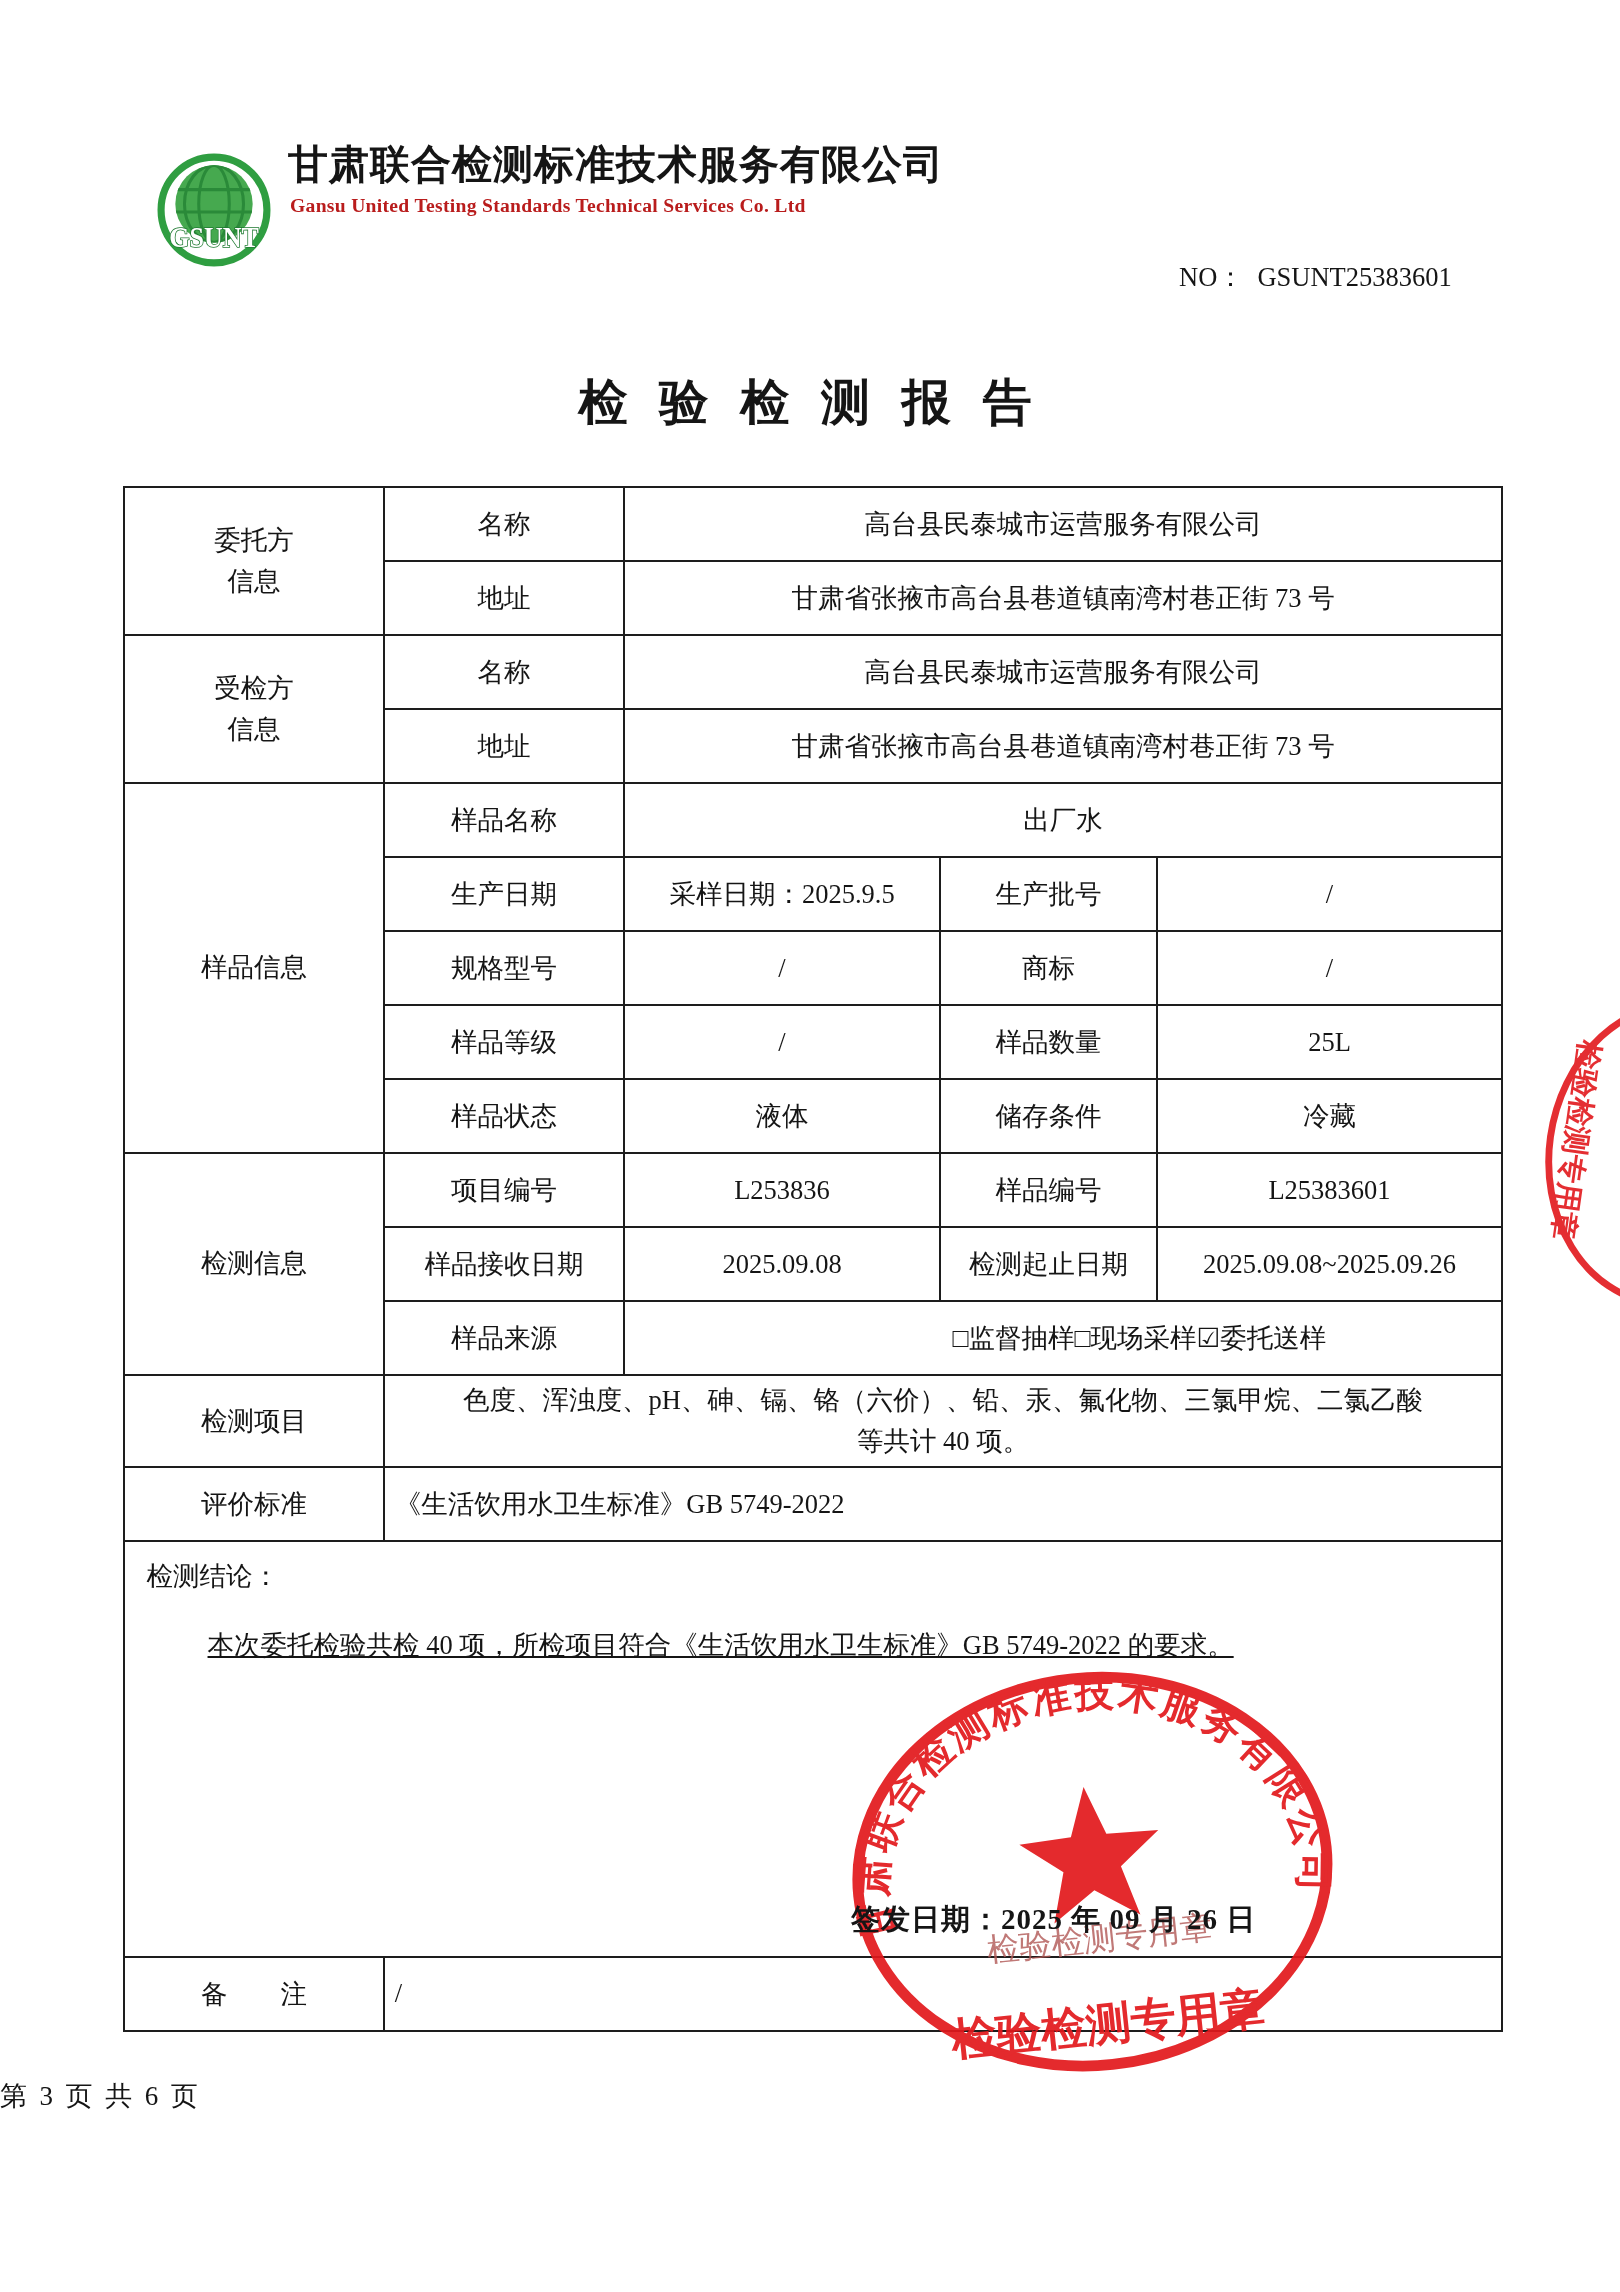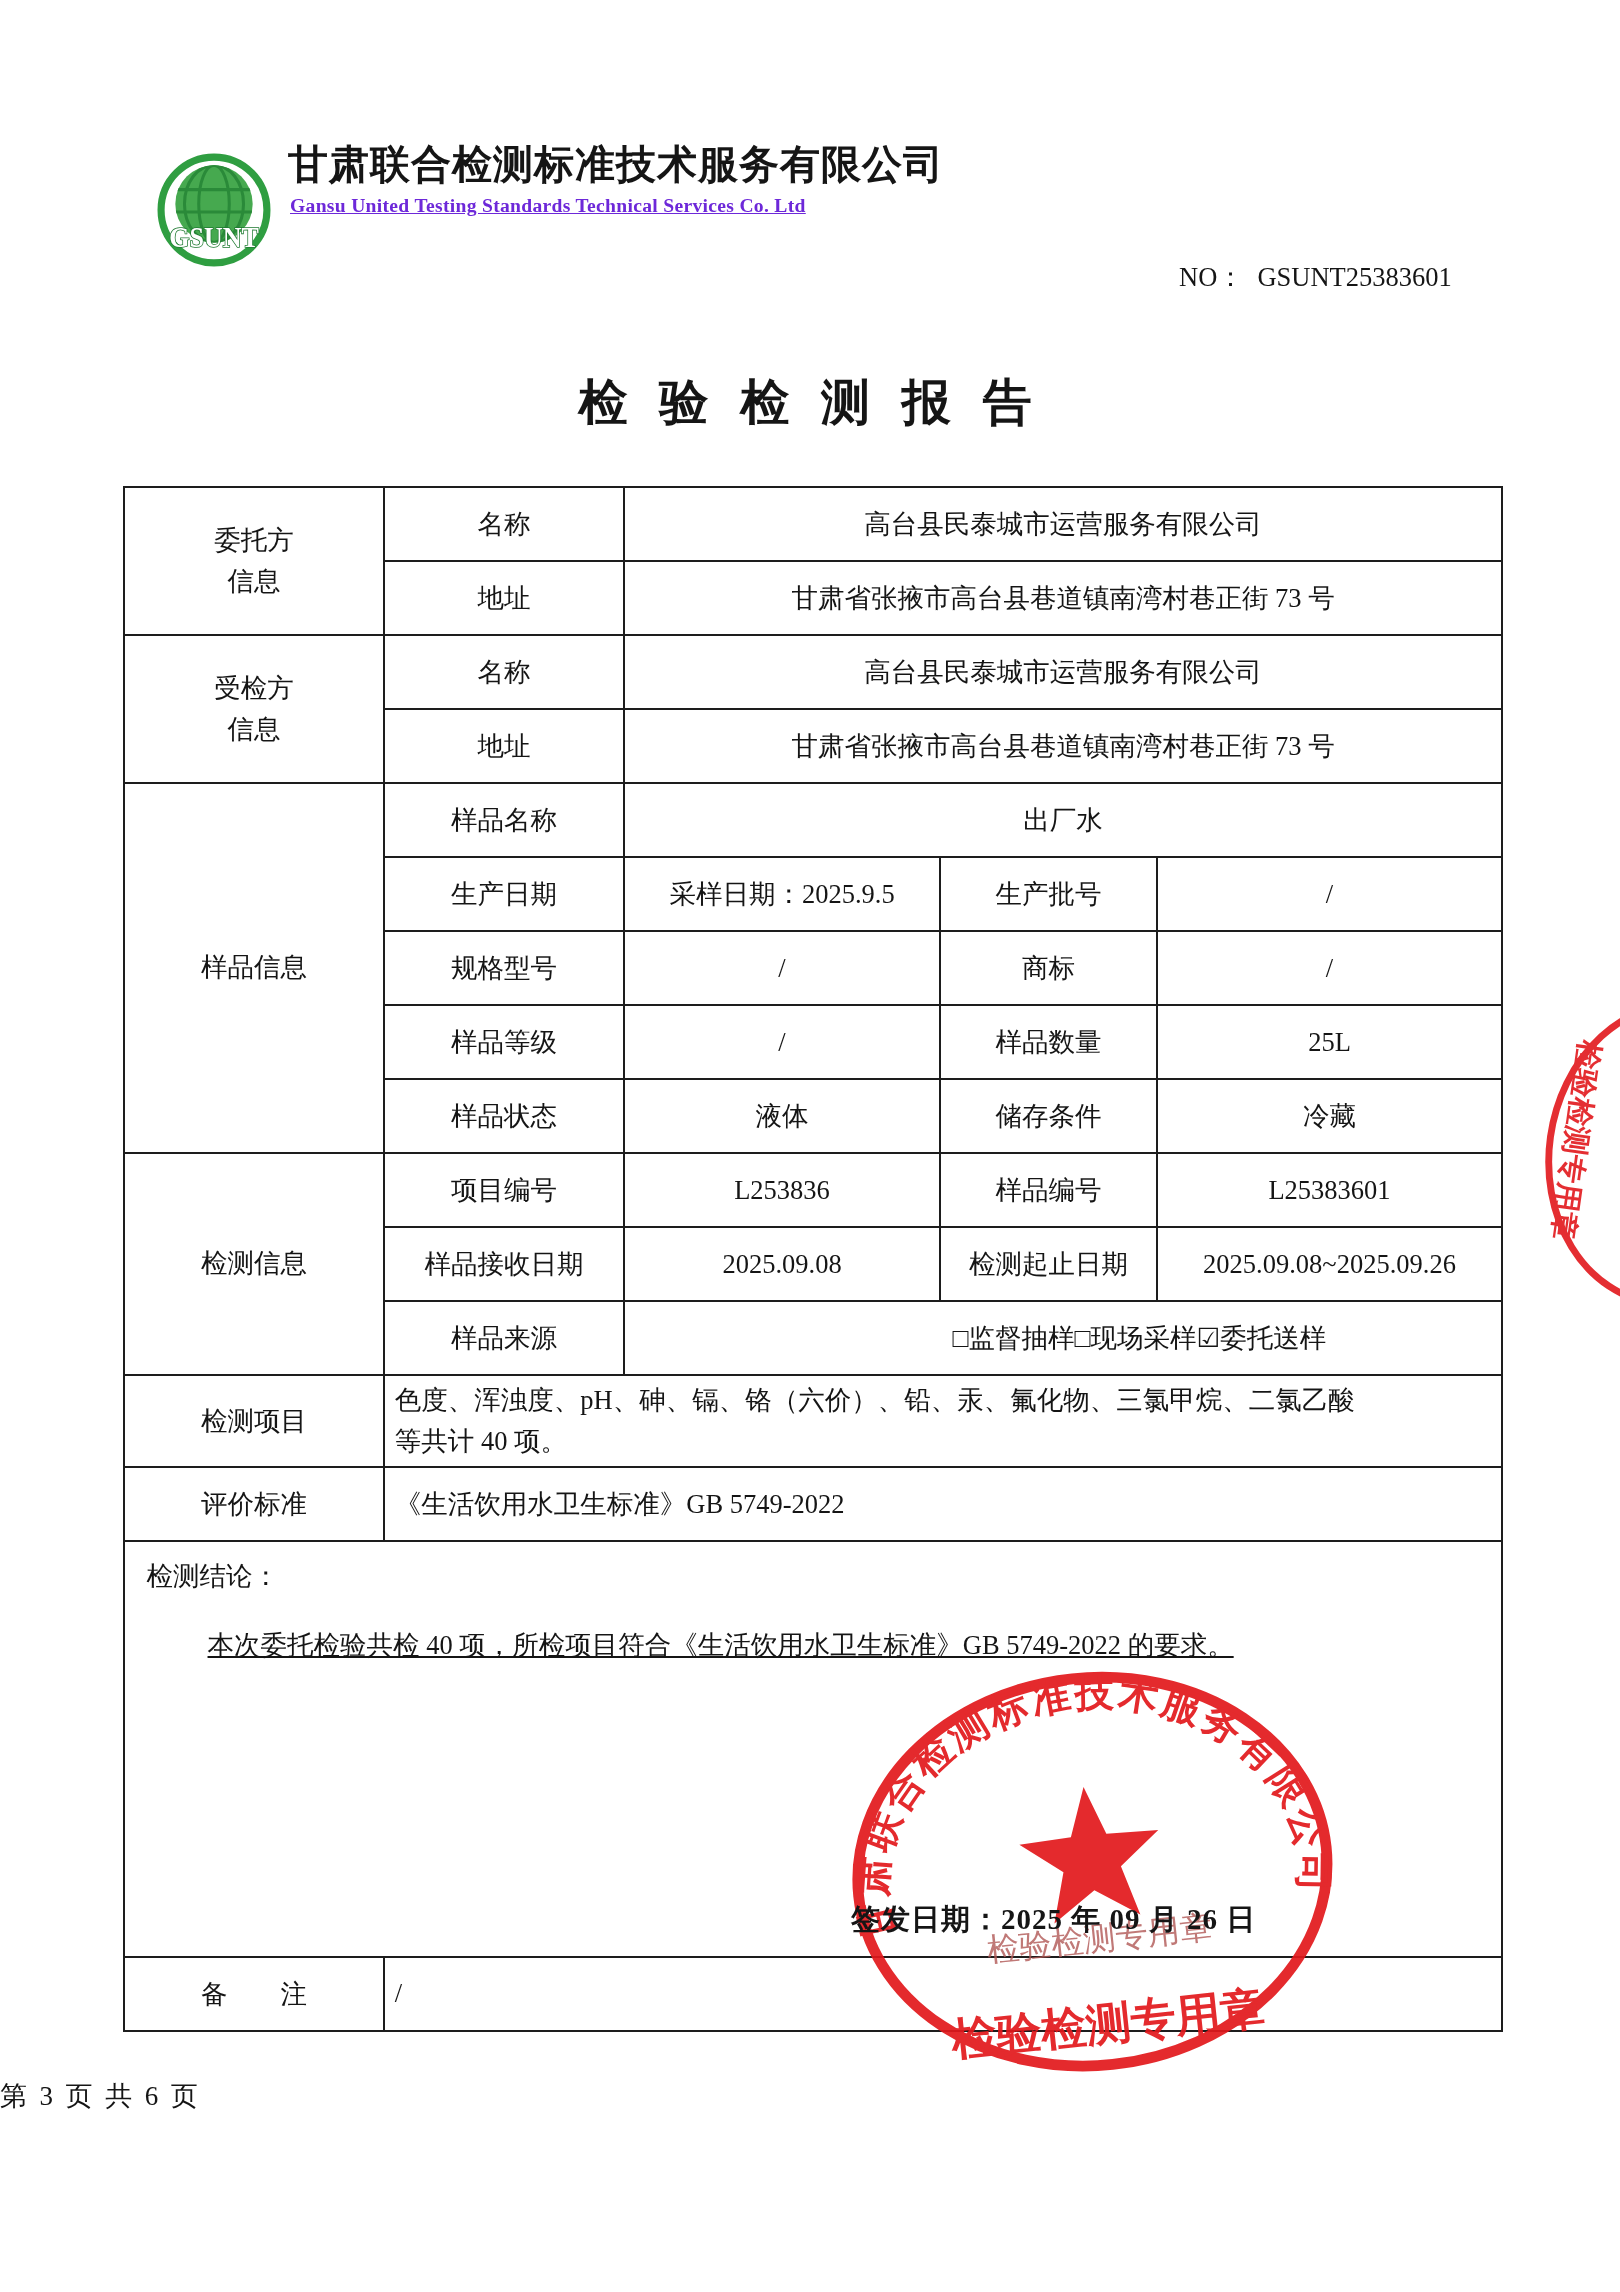--- a/index.html
+++ b/index.html
@@ -10,21 +10,21 @@
     font-family:"Liberation Serif","DejaVu Serif",serif;
   }
   
   .logo { position:absolute; left:157px; top:153px; width:114px; height:114px; }
   .company-cn {
     position:absolute; left:288px; top:137px; font-size:40px; font-weight:bold;
     letter-spacing:1px; white-space:nowrap;
   }
   .company-en {
     position:absolute; left:290px; top:195px; font-size:19.6px; font-weight:bold;
-    letter-spacing:0.3px; white-space:nowrap; color:#6d28d9;text-decoration:underline;
+    letter-spacing:0.3px; white-space:nowrap; color:#b91c1c;
   }
   .report-no {
     position:absolute; left:1179px; top:231px; font-size:26.5px; white-space:nowrap;margin-top:28px;
   }
   .report-no .no-val { margin-left:13.7px; }
   .doc-title {
     position:absolute; left:0; top:370px; width:1620px; text-align:center;
     font-size:49px; font-weight:bold; letter-spacing:9.8px; white-space:nowrap;
   }
   
@@ -34,21 +34,21 @@
     font-size:26.5px; text-align:center;
   }
   table.report { border:2.9px solid #1d1d1d; }
   table.report td {
     border:2px solid #1d1d1d; height:74px; padding:3.9px 9.8px;
     vertical-align:middle; overflow:hidden;
   }
   tr.section-start td { border-top-width:2.9px; }
   td.group { line-height:1.55; }
   tr.row-items td { height:86px; }
-  td.items-text { text-align:left; padding-left:13.7px; line-height:1.55; }
+  td.items-text { text-align:center; padding-left:13.7px; line-height:1.55; }
   td.standard-val { text-align:left; padding-left:35px; }
   tr.row-conclusion td { height:416px; vertical-align:top; text-align:left; padding:15.7px 21.6px; }
   .conclusion-para { margin-top:33px; text-indent:2.3em; font-size:26.5px;text-decoration:underline; }
   td.remark-val { text-align:left; padding-left:15.7px; }
   .src-row { display:flex; justify-content:flex-end; padding:0 165px 0 47px; }
   
   .issue-date {
     position:absolute; left:851px; top:1900px; z-index:3;
     font-size:29px; font-weight:bold; letter-spacing:1px; white-space:nowrap;
   }

